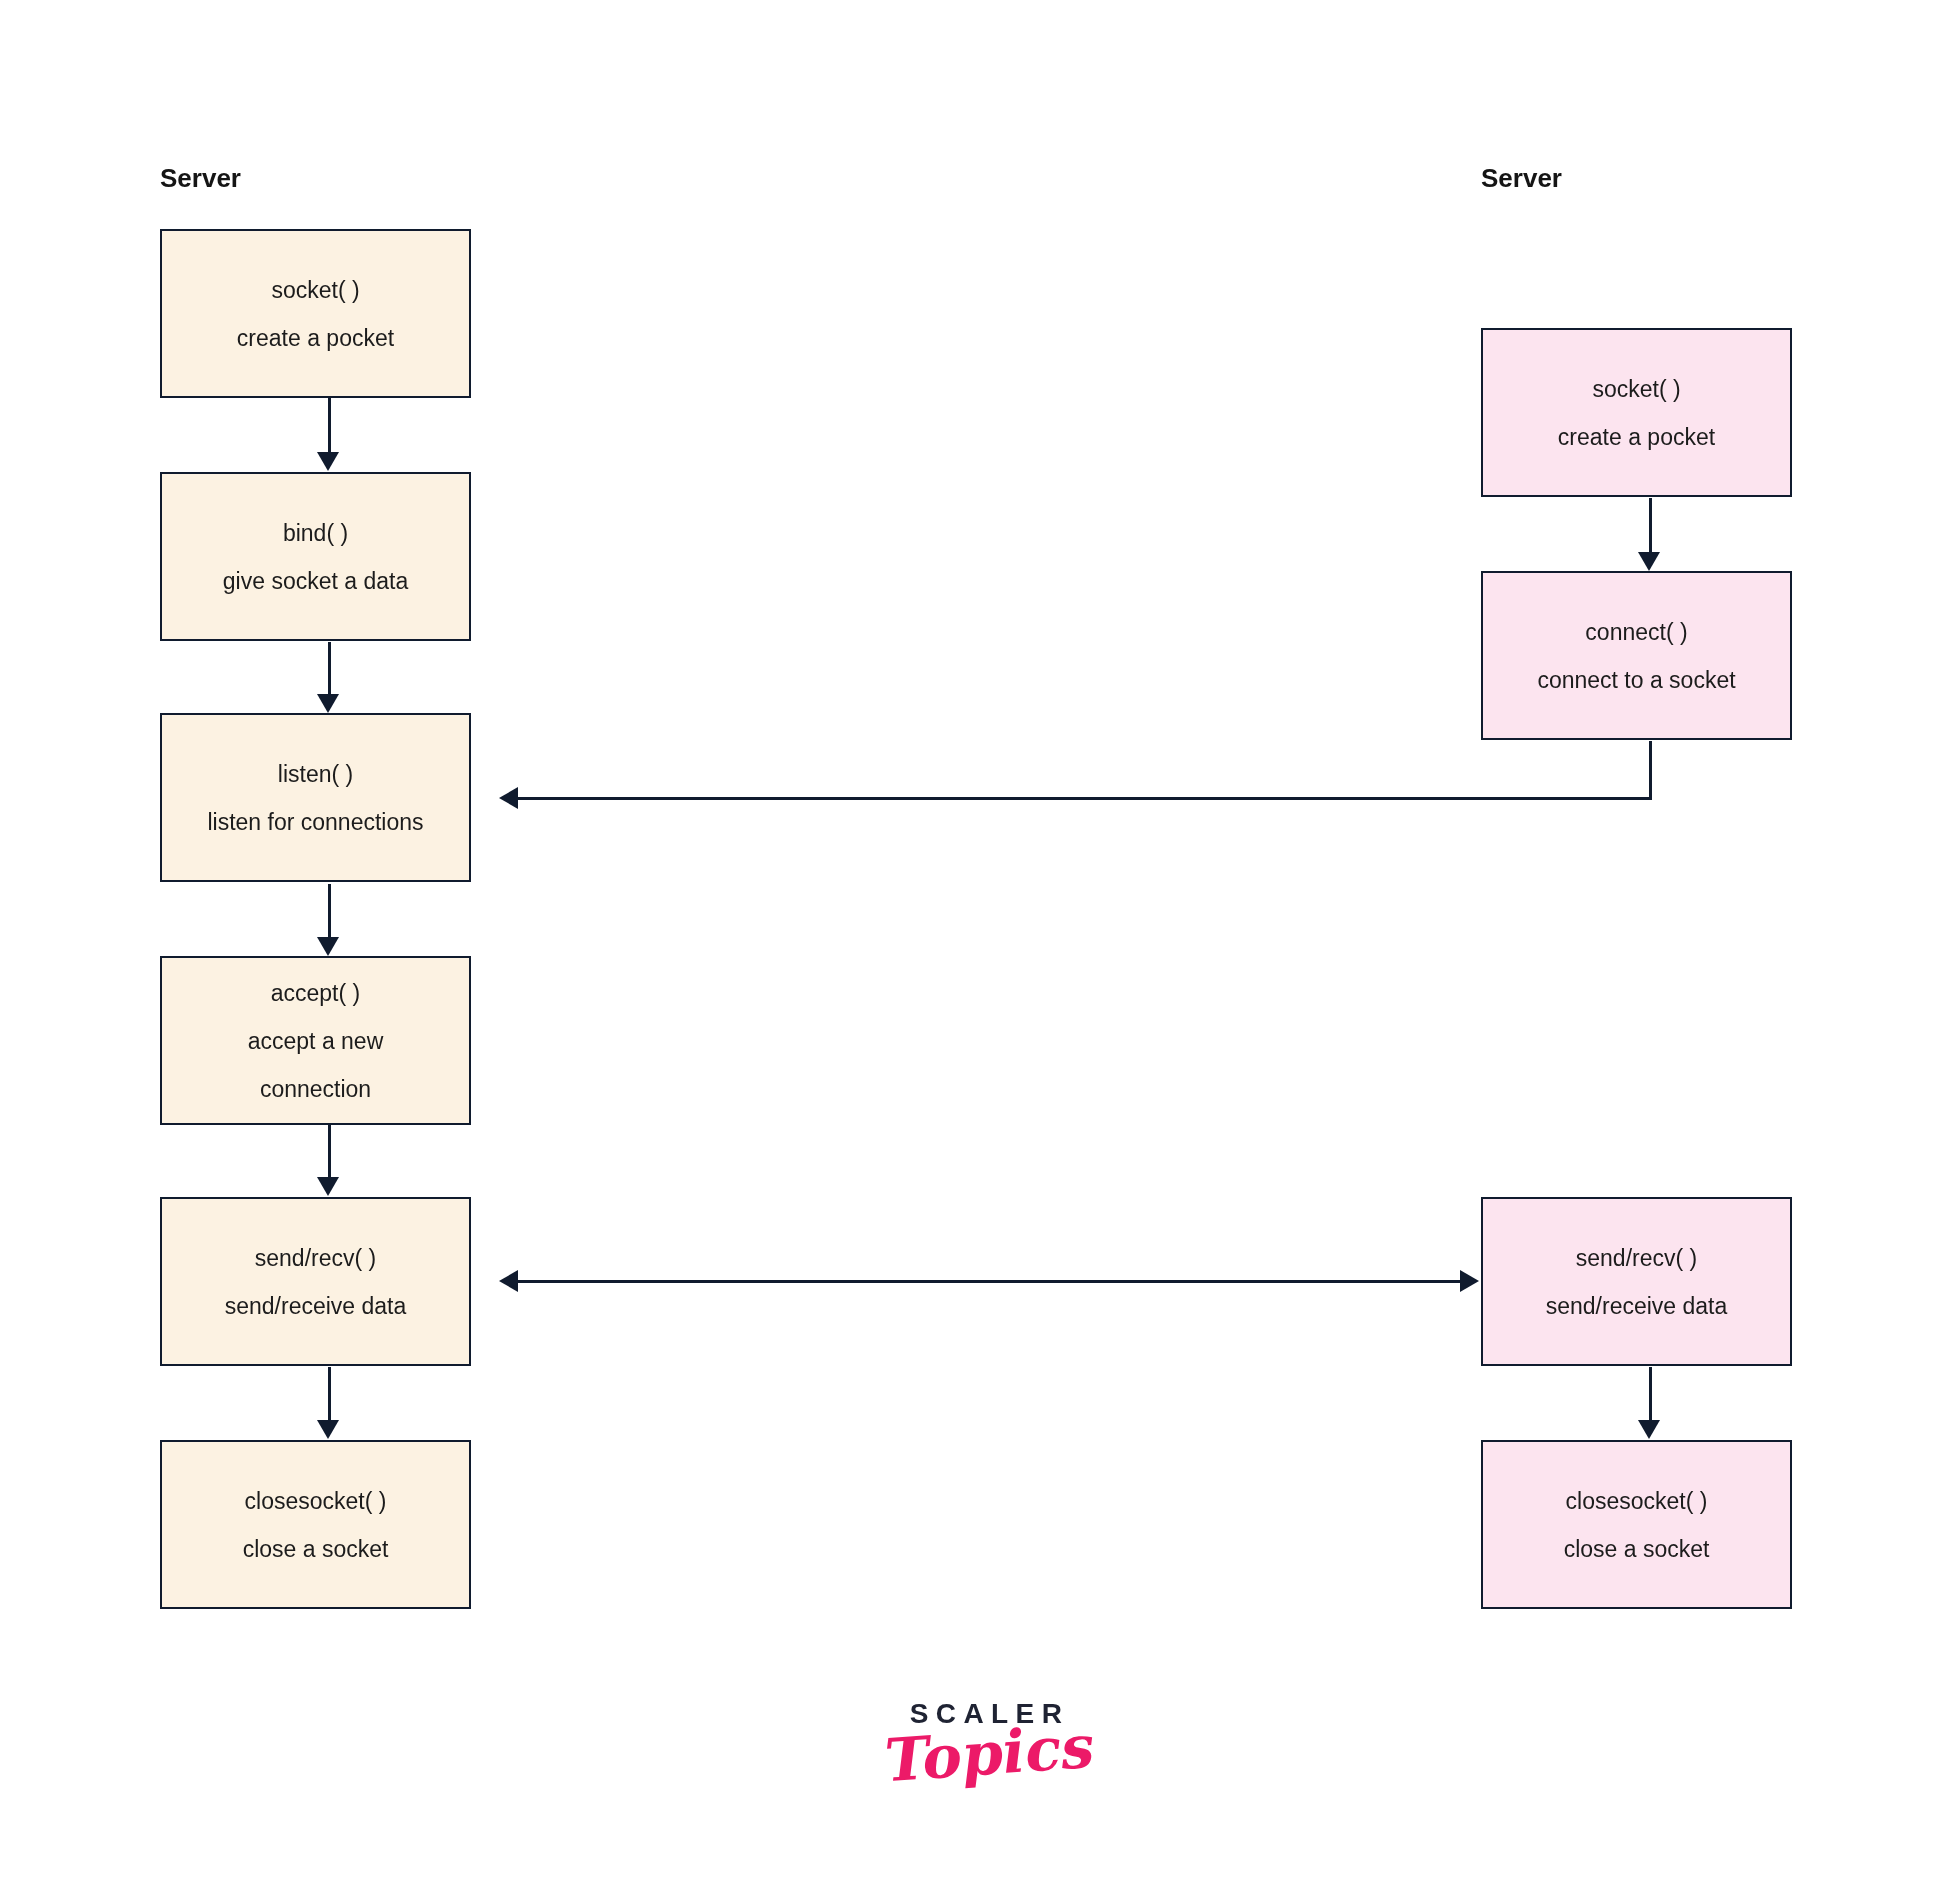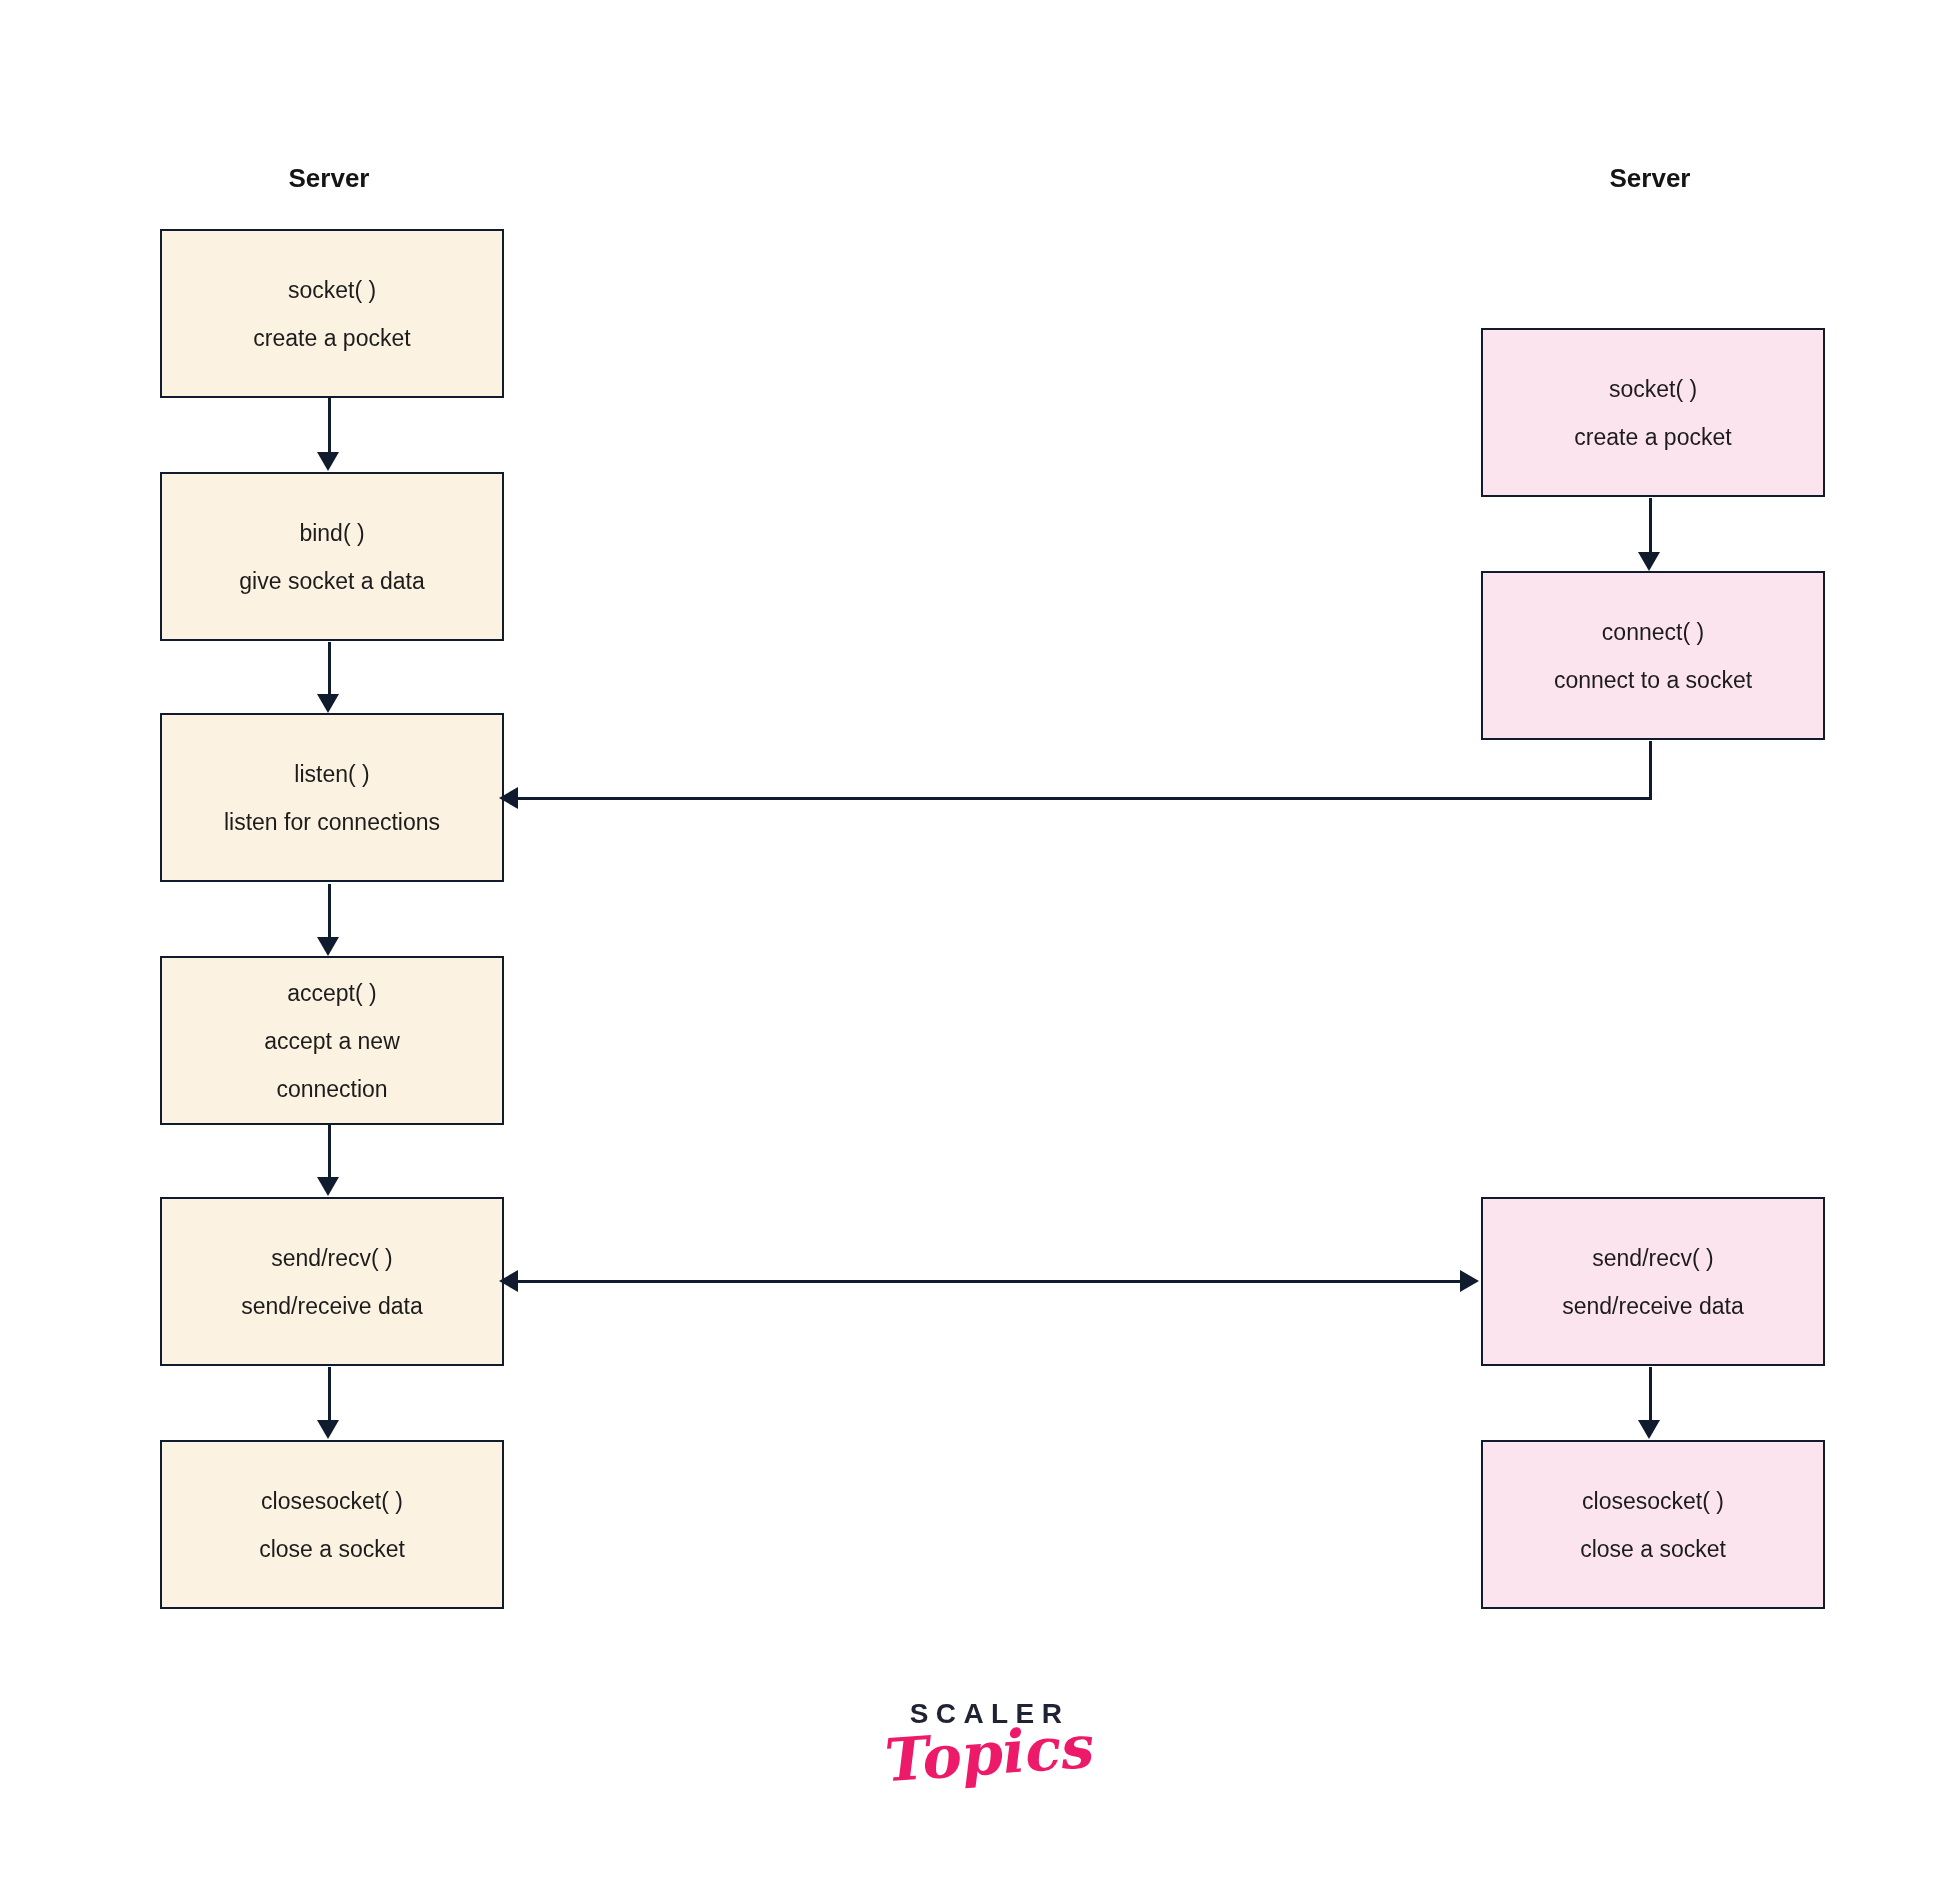--- a/index.html
+++ b/index.html
@@ -20,31 +20,31 @@
   .canvas{
     position:relative;
     width:1946px;
     height:1897px;
     background:#ffffff;
     overflow:hidden;
   }
   .col-heading{
     position:absolute;
     width:338px;
-    text-align:center;
+    text-align:left;
     font-size:26px;
     font-weight:bold;
     color:#151515;
   }
   .heading-server{left:160px;top:163px;}
   .heading-client{left:1481px;top:163px;}
 
   .box{
     position:absolute;
-    width:344px;
+    width:311px;
     height:169px;
     border:2.9px solid var(--line);
     display:flex;
     flex-direction:column;
     align-items:center;
     justify-content:center;
     text-align:center;
   }
   .box.server{left:160px;background:var(--server-fill);}
   .box.client{left:1481px;background:var(--client-fill);}

